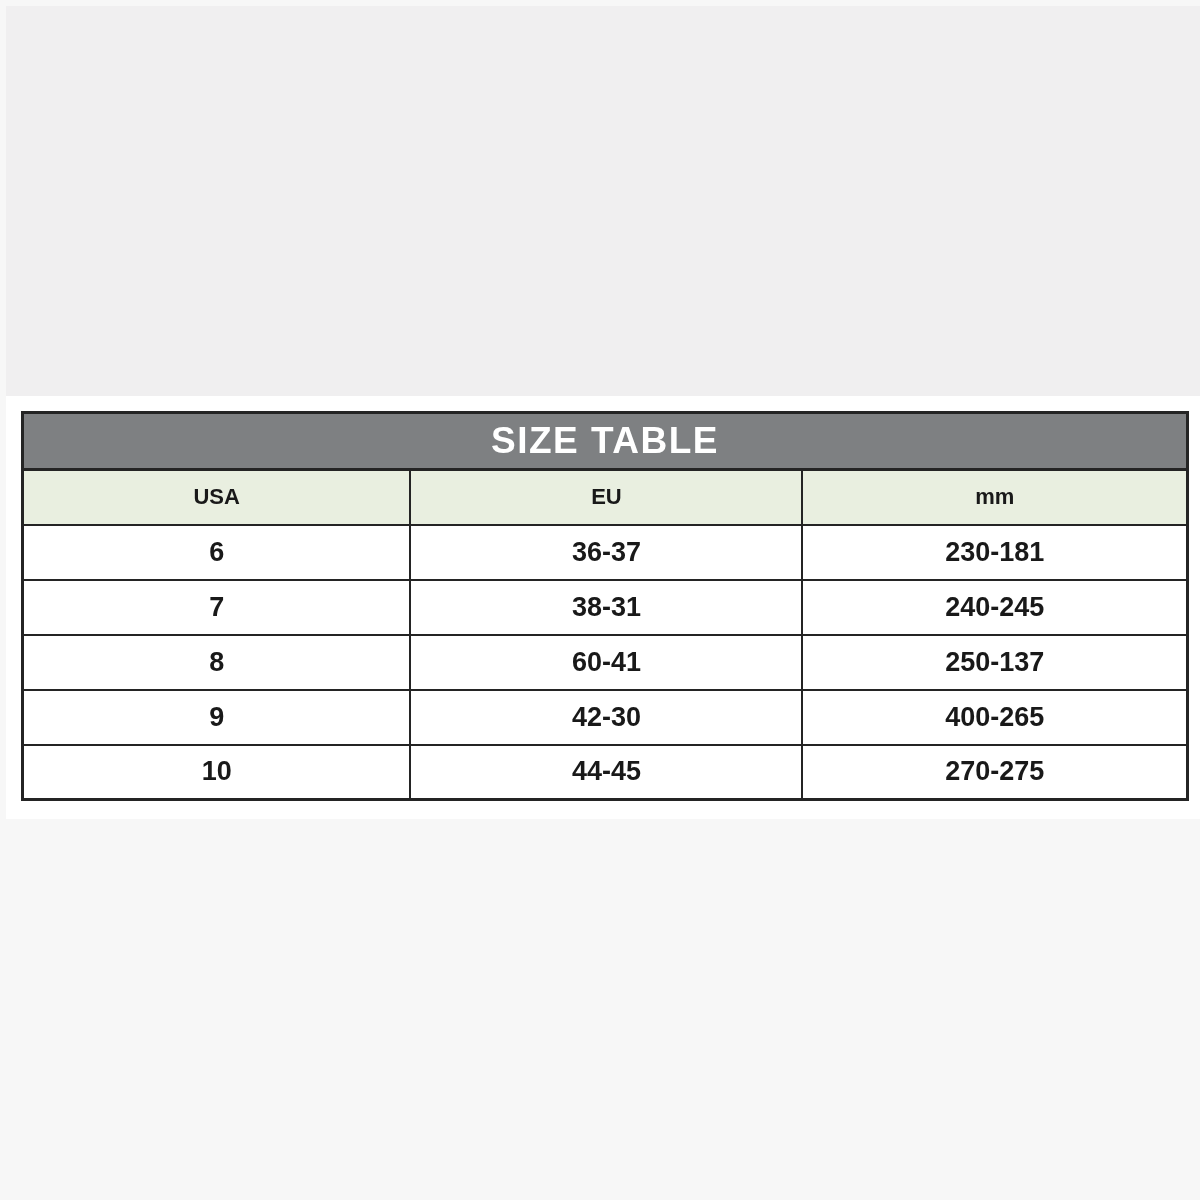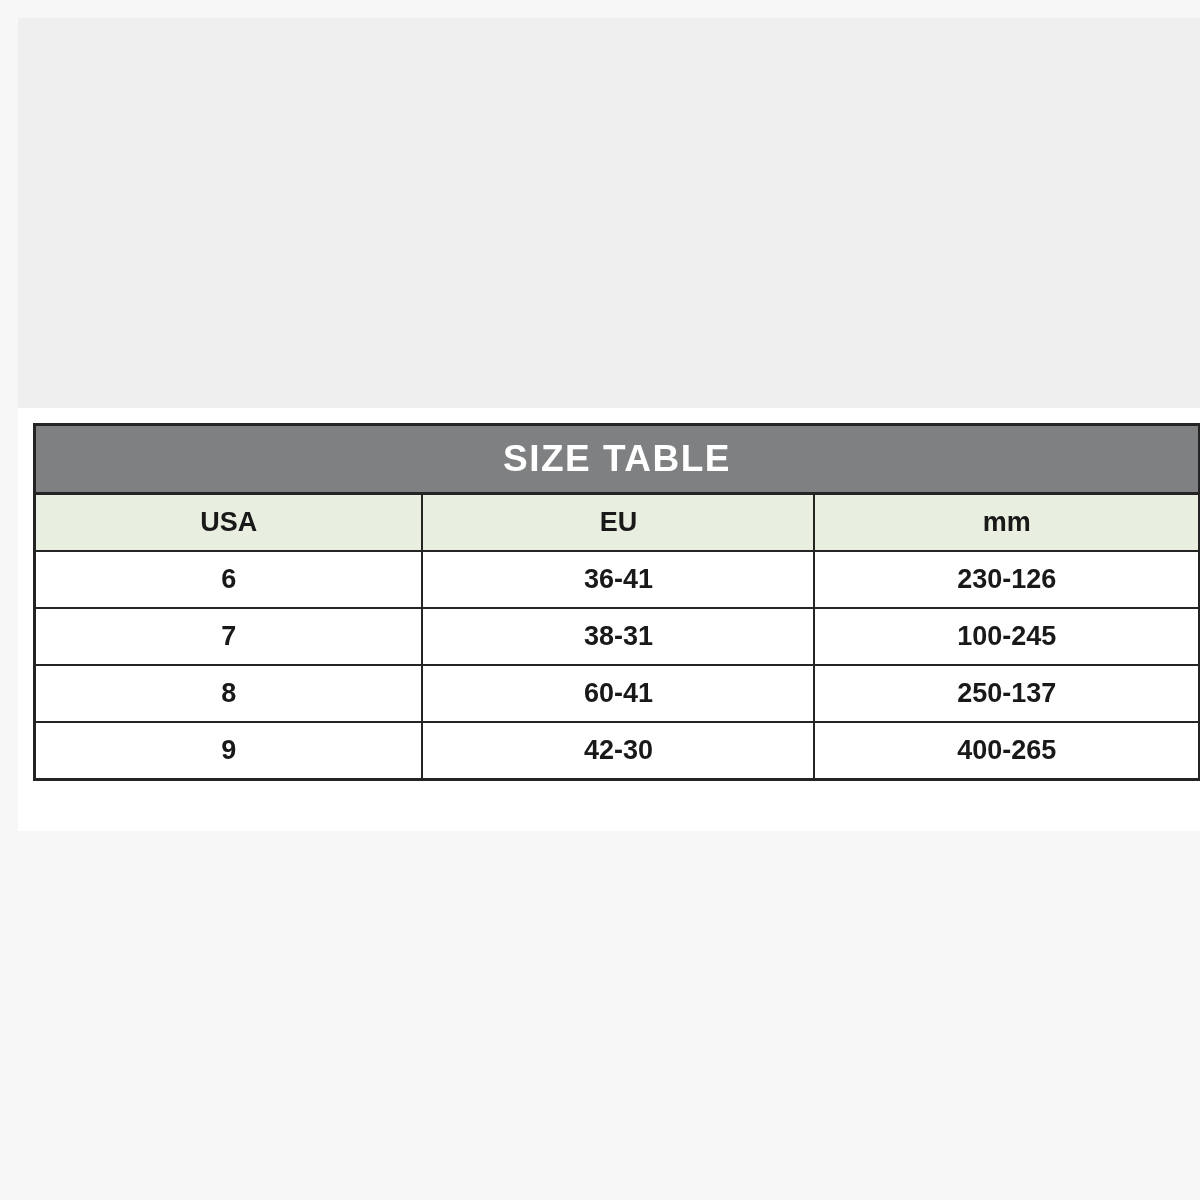--- a/index.html
+++ b/index.html
@@ -5,21 +5,21 @@
   :root {
     --bg-top: #f0eff0;
     --bg-band: #ffffff;
     --bg-bottom: #f7f7f7;
     --title-bg: #7e8082;
     --title-color: #ffffff;
     --header-bg: #e9efe0;
     --border-color: #242424;
     --text-color: #191919;
   }
-  * { margin: 2px; padding: 12px; box-sizing: border-box; }
+  * { margin: 2px; padding: 0; box-sizing: border-box; }
   html, body {
     width: 1200px;
     height: 1200px;
     font-family: "Liberation Sans", sans-serif;
     background: var(--bg-bottom);
     overflow: hidden;
     position: relative;
   }
   .bg-top {
     position: absolute;
@@ -54,21 +54,21 @@
     font-weight: bold;
     letter-spacing: 1.5px;
     text-align: center;
     vertical-align: middle;
     border: 3px solid var(--border-color);
   }
   tr.header-row th {
     height: 55px;
     background: var(--header-bg);
     color: var(--text-color);
-    font-size: 27px;
+    font-size: 22px;
     font-weight: bold;
     text-align: center;
     vertical-align: middle;
     border: 2px solid var(--border-color);
   }
   tbody td {
     height: 55px;
     background: #ffffff;
     color: var(--text-color);
     font-size: 27px;
@@ -96,32 +96,37 @@
     </tr>
     <tr class="header-row">
       <th>USA</th>
       <th>EU</th>
       <th>mm</th>
     </tr>
   </thead>
   <tbody>
     <tr>
       <td>6</td>
-      <td>36-41</td>
-      <td>230-126</td>
+      <td>36-37</td>
+      <td>230-181</td>
     </tr>
     <tr>
       <td>7</td>
       <td>38-31</td>
-      <td>100-245</td>
+      <td>240-245</td>
     </tr>
     <tr>
       <td>8</td>
       <td>60-41</td>
       <td>250-137</td>
     </tr>
     <tr>
       <td>9</td>
       <td>42-30</td>
       <td>400-265</td>
     </tr>
+    <tr>
+      <td>10</td>
+      <td>44-45</td>
+      <td>270-275</td>
+    </tr>
   </tbody>
 </table>
 
 </body></html>

